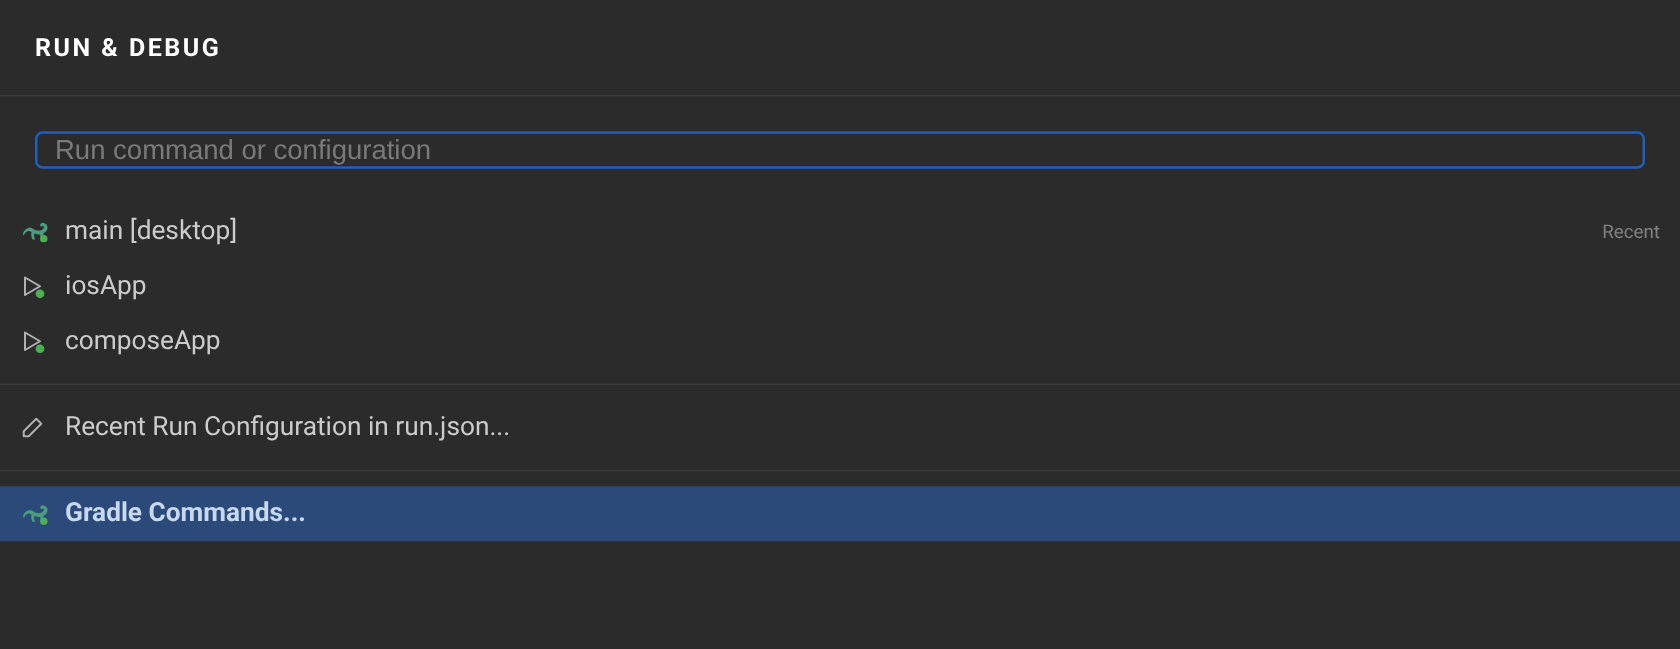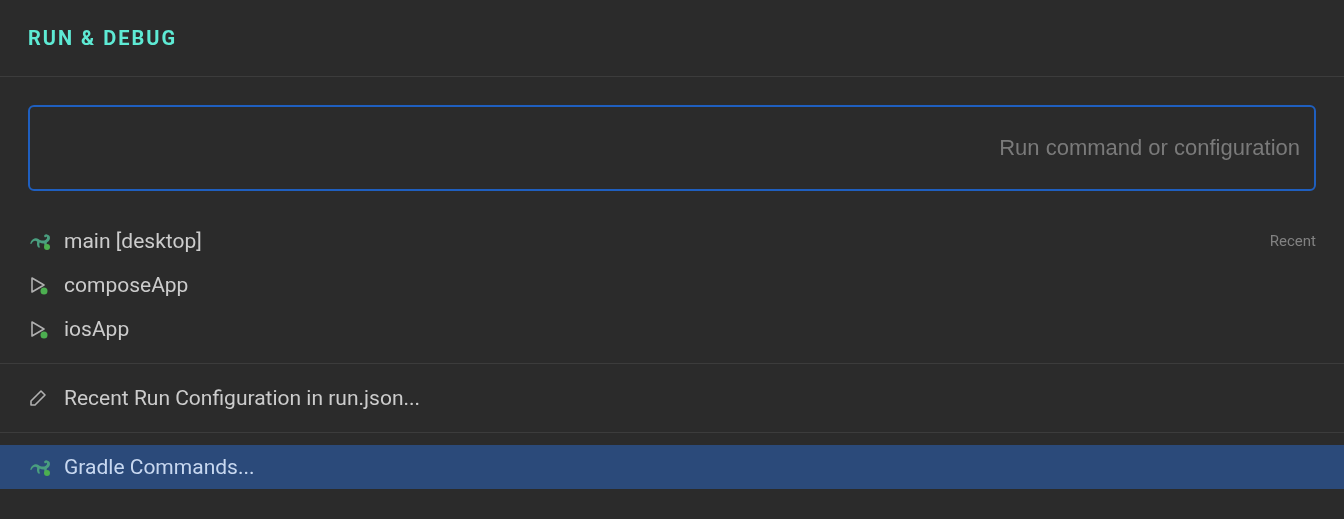--- a/index.html
+++ b/index.html
@@ -16,51 +16,51 @@
       overflow: hidden;
     }
     .header {
       padding: 26px 28px 26px 28px;
       border-bottom: 1px solid #3c3c3c;
     }
     .header-title {
       font-size: 20px;
       font-weight: 700;
       letter-spacing: 2px;
-      color: #5eead4;
+      color: #ffffff;
     }
     .search-container {
       padding: 28px 28px 28px 28px;
     }
     .search-input {
       width: 100%;
       background-color: #2b2b2b;
       border: 2px solid #1f5fbf;
       border-radius: 6px;
-      padding: 28px 14px;
+      padding: 0 14px;
       font-size: 22px;
       color: #cccccc;
       outline: none;
-      text-align: right;
     }
     .search-input::placeholder {
       color: #7a7a7a;
     }
     .list-section {
       padding: 0;
     }
     .list-item {
       display: flex;
       align-items: center;
-      padding: 10px 28px;
+      padding: 10px 16px;
       cursor: pointer;
       position: relative;
     }
     .list-item.selected {
       background-color: #2b4a7a;
+      font-weight: bold;
     }
     .list-item.selected .item-label {
       color: #c8d8f0;
     }
     .item-icon {
       width: 28px;
       display: flex;
       align-items: center;
       justify-content: flex-start;
       margin-right: 8px;
@@ -115,31 +115,31 @@
     <span class="item-badge">Recent</span>
   </div>
 
   <div class="list-item">
     <span class="item-icon">
       <svg class="play-icon" viewBox="0 0 20 20" fill="none">
         <path d="M4 3 L16 10 L4 17 Z" stroke="#b0b0b0" stroke-width="1.6" stroke-linejoin="round" fill="none"></path>
         <circle cx="16" cy="16" r="3.5" fill="#4caf50"></circle>
       </svg>
     </span>
-    <span class="item-label">composeApp</span>
+    <span class="item-label">iosApp</span>
   </div>
 
   <div class="list-item">
     <span class="item-icon">
       <svg class="play-icon" viewBox="0 0 20 20" fill="none">
         <path d="M4 3 L16 10 L4 17 Z" stroke="#b0b0b0" stroke-width="1.6" stroke-linejoin="round" fill="none"></path>
         <circle cx="16" cy="16" r="3.5" fill="#4caf50"></circle>
       </svg>
     </span>
-    <span class="item-label">iosApp</span>
+    <span class="item-label">composeApp</span>
   </div>
 
   <div class="divider"></div>
 
   <div class="list-item">
     <span class="item-icon">
       <svg width="20" height="20" viewBox="0 0 20 20" fill="none">
         <path d="M13 3 L17 7 L7 17 L3 17 L3 13 Z" stroke="#b0b0b0" stroke-width="1.6" stroke-linejoin="round" fill="none"></path>
       </svg>
     </span>

